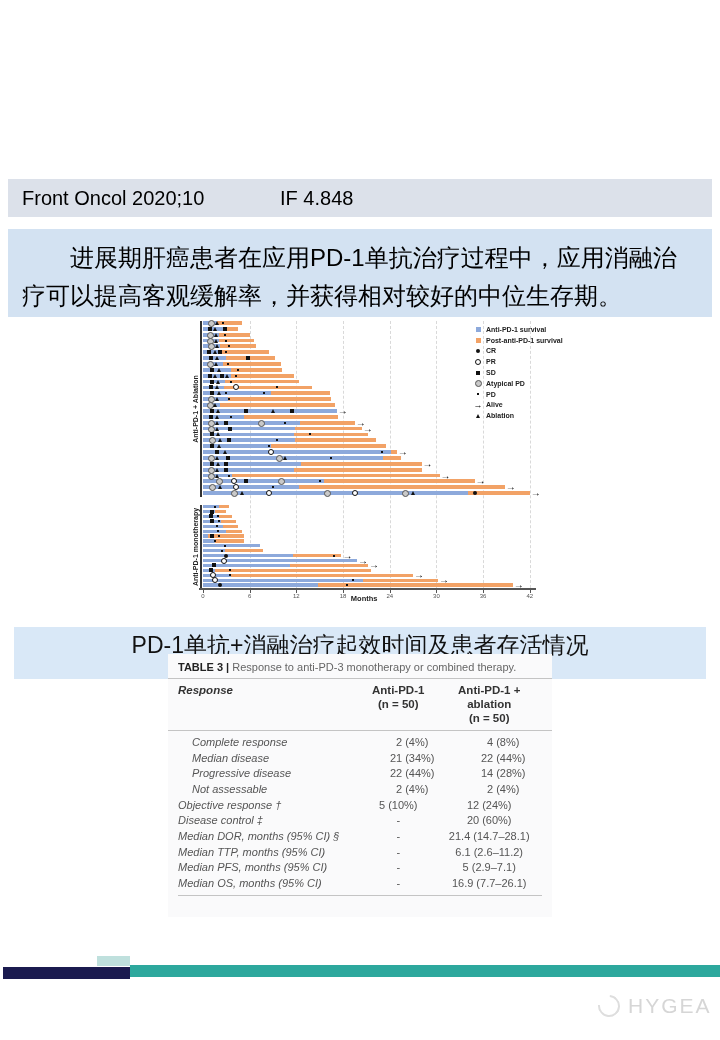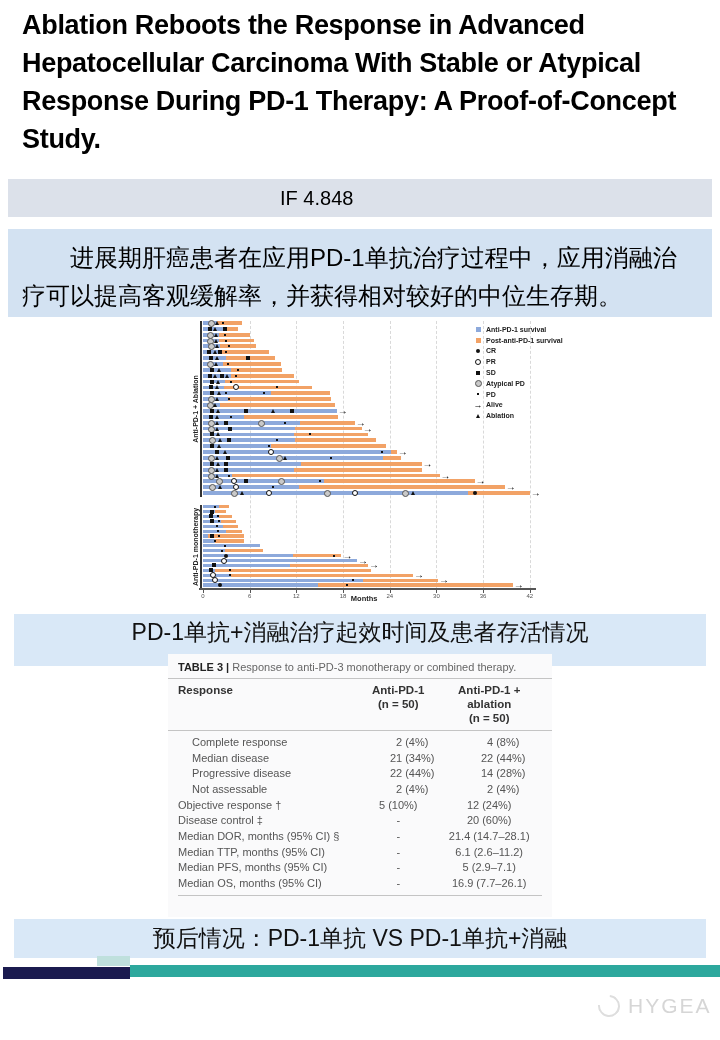--- a/index.html
+++ b/index.html
@@ -7,21 +7,21 @@
          font-family:"Liberation Sans",sans-serif;color:#000;}
   .title{position:absolute;left:22px;top:6px;width:692px;font-size:27px;font-weight:bold;
          line-height:38px;letter-spacing:-0.3px;color:#000;}
   .band-gray{position:absolute;left:8px;top:179px;width:704px;height:38px;background:#dce1ea;}
   .band-gray .cit{position:absolute;left:14px;top:0;line-height:38px;font-size:20px;color:#000;}
   .band-gray .if{position:absolute;left:272px;top:0;line-height:38px;font-size:20px;color:#000;}
   .band-cn{position:absolute;left:8px;top:229px;width:704px;height:88px;background:#d3e2f2;}
   .band-cn p{margin:0;padding:10px 14px 0 14px;font-size:24px;line-height:38px;text-indent:2em;color:#000;}
   .caption{position:absolute;left:14px;width:692px;background:#d9e8f7;text-align:center;
            font-size:23px;color:#111;}
-  .cap1{top:614px;height:52px;line-height:36px;}
+  .cap1{top:627px;height:52px;line-height:36px;}
   .cap2{top:919px;height:39px;line-height:39px;}
 
   
   .figure{position:absolute;left:183px;top:318px;width:537px;height:294px;background:#fff;}
   .grid{position:absolute;width:0;border-left:1px dashed #d9d9d9;z-index:0;}
   .vax{position:absolute;width:2px;background:#333;z-index:2;}
   .xaxis{position:absolute;height:2px;background:#555;z-index:2;}
   .tick{position:absolute;width:1px;height:3px;background:#555;}
   .ticklab{position:absolute;width:14px;text-align:center;font-size:6px;color:#555;}
   .months{position:absolute;font-size:7.5px;font-weight:bold;color:#222;}
@@ -45,21 +45,21 @@
   .leglab{font-size:7px;font-weight:bold;color:#222;white-space:nowrap;}
 
   
   .rtable{position:absolute;left:168px;top:654px;width:384px;height:263px;background:#fafafb;
           padding:0;box-sizing:border-box;color:#555;}
   .ttitle{padding:7px 10px 5px 10px;font-size:11px;color:#666;border-bottom:1px solid #c4c4c4;}
   .ttitle b{color:#222;}
   .thead{display:flex;padding:4px 10px 5px 10px;border-bottom:1px solid #c4c4c4;
          font-size:11.5px;font-weight:bold;color:#333;}
   .hcell div{line-height:14px;}
-  .tc1{flex:0 0 50%;}
+  .tc1{flex:0 0 50%;font-style:italic;}
   .tc2{flex:0 0 21%;text-align:center;}
   .tc3{flex:0 0 29%;text-align:center;}
   .tbody{padding:3px 10px 0 10px;}
   .trow{display:flex;height:15.7px;align-items:center;font-size:11px;color:#555;}
   .trow.section .tc1{font-weight:bold;color:#333;}
   .trow .ind{padding-left:14px;}
   .tbot{margin:4px 10px 0 10px;border-top:1px solid #c4c4c4;}
 
   
   .accent{position:absolute;left:97px;top:956px;width:33px;height:10px;background:#bfe0dd;}
@@ -72,23 +72,23 @@
   .watermark{position:absolute;left:598px;top:994px;display:flex;align-items:center;gap:8px;}
   .wm-icon{width:22px;height:22px;border:2px solid #dedede;border-radius:50%;box-sizing:border-box;
            border-top-color:#fff;transform:rotate(-40deg);}
   .wm-text{font-size:21px;color:#d6d6d6;letter-spacing:2px;}
 </style>
 </head>
 <body>
 
 <div class="slide">
 
-  <div class="title">Ablation Reboots the Response in Advanced Hepatocellular Carcinoma With Stable or Atypical Response During PD-1 Therapy: A Proof-of-Concept Study.</div>
 
   <div class="band-gray">
+    <span class="cit">Front Oncol 2020;10</span>
     <span class="if">IF 4.848</span>
   </div>
 
   <div class="band-cn">
     <p>进展期肝癌患者在应用PD-1单抗治疗过程中，应用消融治疗可以提高客观缓解率，并获得相对较好的中位生存期。</p>
   </div>
 
   <div class="figure">
       <div class="grid" style="left: 66.68px; top: 3px; height: 267px;"></div>
       <div class="grid" style="left: 113.36px; top: 3px; height: 267px;"></div>
@@ -484,21 +484,20 @@
         </div>
         <div class="trow">
           <div class="tc1">Median OS, months (95% CI)</div>
           <div class="tc2">-</div>
           <div class="tc3">16.9 (7.7–26.1)</div>
         </div>
       </div>
     <div class="tbot"></div>
   </div>
 
-  <div class="caption cap2">预后情况：PD-1单抗 VS PD-1单抗+消融</div>
 
   <div class="accent"></div>
   <div class="bar-navy"></div>
   <div class="bar-teal"></div>
 
 
   <div class="watermark">
     <div class="wm-icon"></div>
     <span class="wm-text">HYGEA</span>
   </div>

